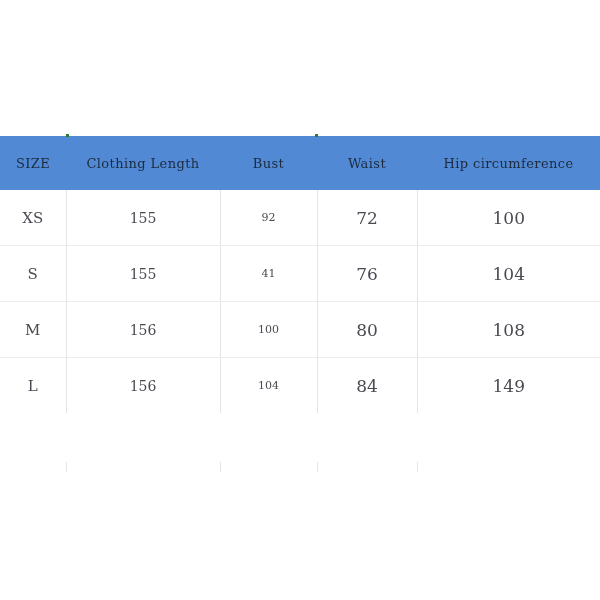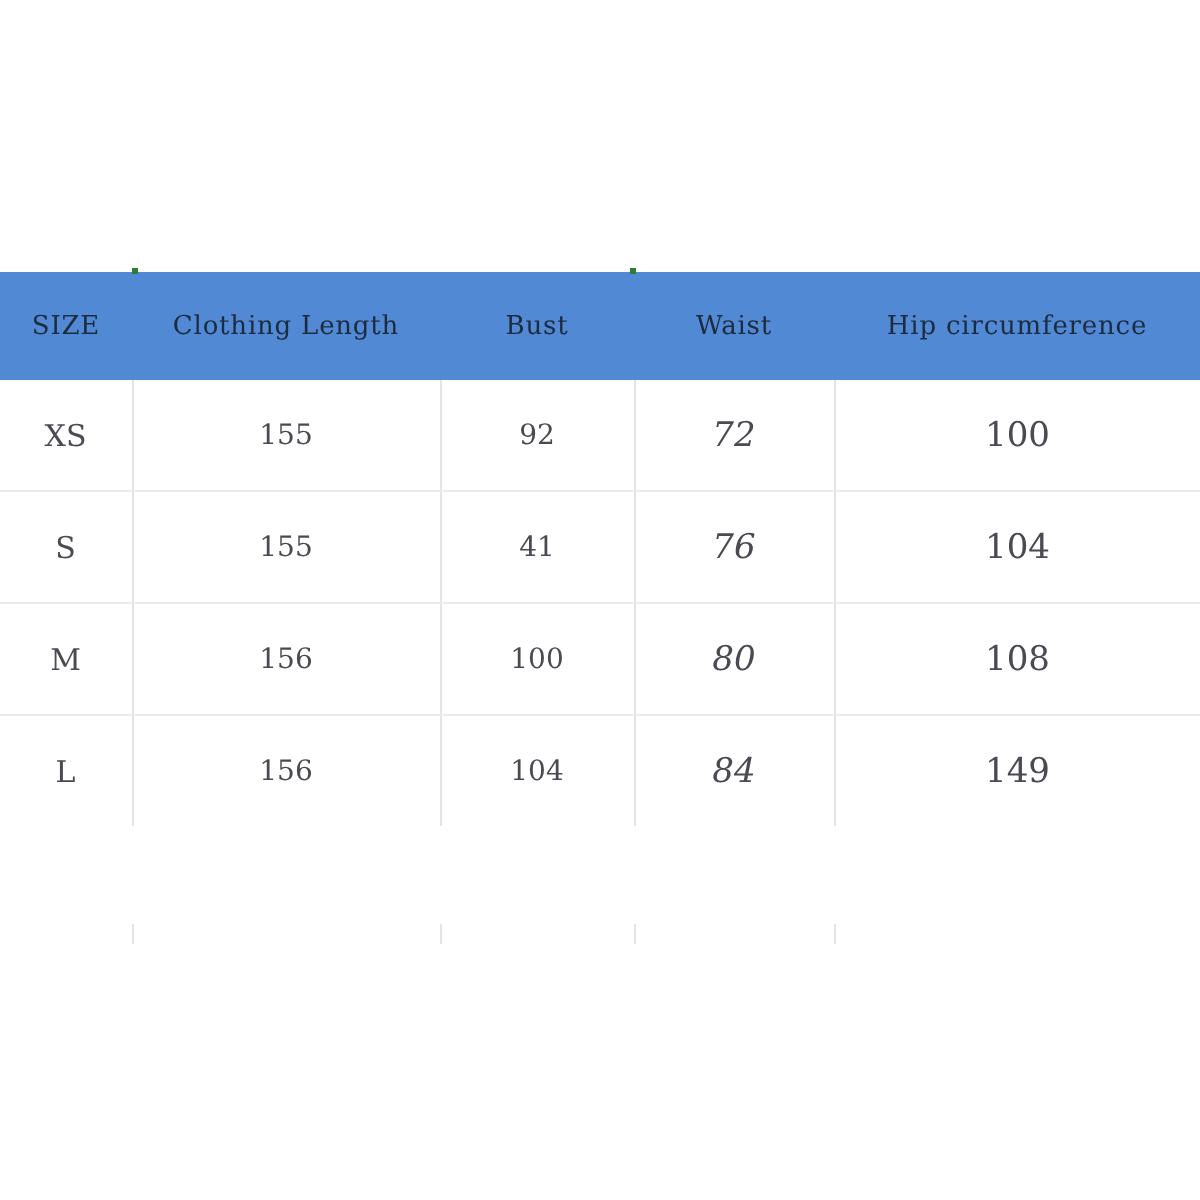--- a/index.html
+++ b/index.html
@@ -67,22 +67,22 @@
   .chart-table tbody tr:last-child td {
     border-bottom: none;
   }
   .chart-table tbody td:last-child {
     border-right: none;
   }
 
   
   .col-size    { font-size: 15px; color: #3f3f46; }
   .col-length  { font-size: 14px; color: #55555d; }
-  .col-bust    { font-size: 14px; color: #55555d; }
-  .col-waist   { font-size: 17px; color: #4a4a52; font-style: italic; }
+  .col-bust    { font-size: 11px; color: #55555d; }
+  .col-waist   { font-size: 17px; color: #4a4a52; }
   .col-hip     { font-size: 17px; color: #3f3f46; }
 
   
   .rule-tails {
     position: absolute;
     left: 0;
     top: 0;
     width: 600px;
     height: 100%;
     pointer-events: none;

